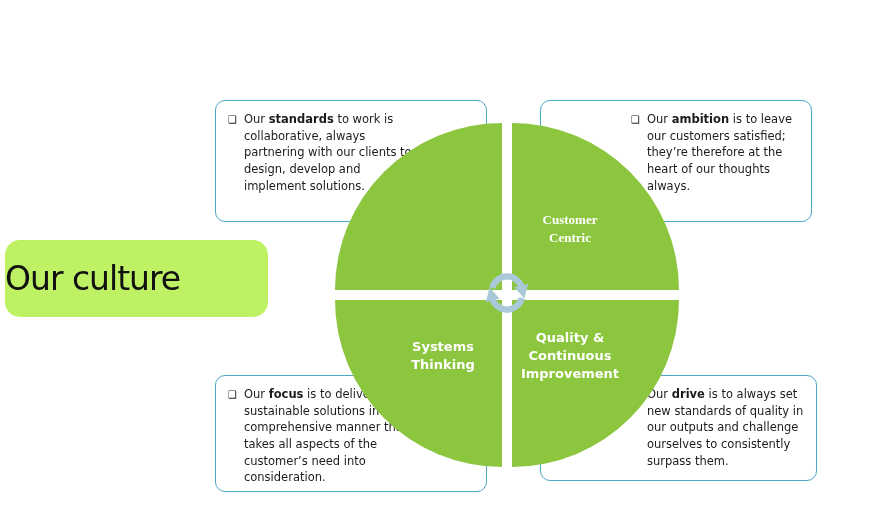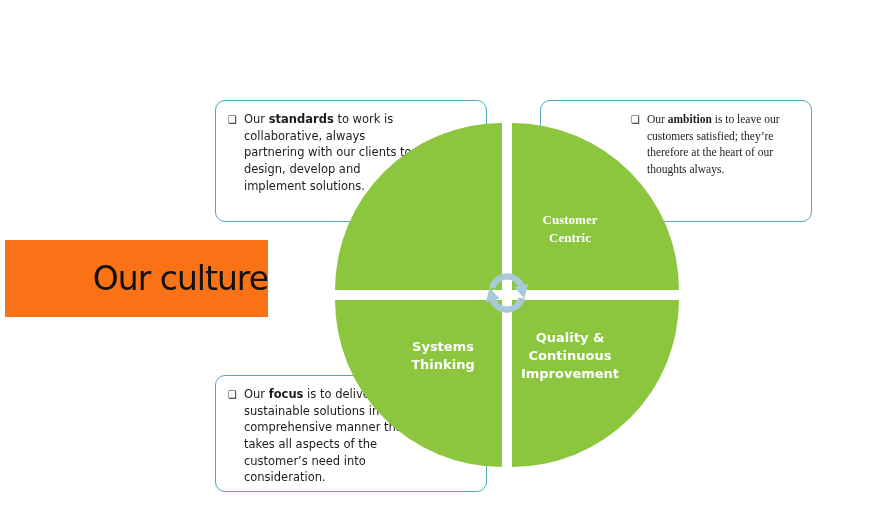--- a/index.html
+++ b/index.html
@@ -7,23 +7,24 @@
     position:relative;
     width:870px;height:508px;
     background:#ffffff;
     overflow:hidden;
     font-family:"DejaVu Sans", sans-serif;
   }
 
   
   .title-block{
     position:absolute;left:5px;top:240px;width:263px;height:77px;
-    background:#f97316;
-    display:flex;align-items:center;justify-content:flex-end;
+    background:#bef264;
+    display:flex;align-items:center;justify-content:flex-start;
     z-index:3;
+    border-radius:15px;
   }
   .title-block span{
     font-size:33px;color:#111;letter-spacing:-1px;white-space:nowrap;
   }
 
   
   .callout{
     position:absolute;
     background:#fff;
     border:1.4px solid #4FA7C4;
@@ -32,21 +33,21 @@
     padding:10px 12px;
     display:flex;align-items:flex-start;gap:7px;
     font-size:11.5px;line-height:1.45;color:#1c1c1c;
     z-index:1;
   }
   .callout .bullet{font-size:10px;margin-top:2px;flex:0 0 auto;}
   .callout .callout-text{margin:0;}
   .callout-tl{left:215px;top:100px;width:272px;height:122px;}
   .callout-tl .callout-text{max-width:176px;}
   .callout-tr{left:540px;top:100px;width:272px;height:122px;padding-left:90px;}
-  .callout-tr .callout-text{max-width:150px;font-family:Liberation Serif, serif;}
+  .callout-tr .callout-text{max-width:150px;}
   .callout-bl{left:215px;top:375px;width:272px;height:117px;}
   .callout-bl .callout-text{max-width:172px;}
   .callout-br{left:540px;top:375px;width:277px;height:106px;padding-left:106px;}
   .callout-br .callout-text{max-width:157px;}
 
   
   .wheel{
     position:absolute;left:335px;top:123px;width:344px;height:344px;
     z-index:2;
   }
@@ -87,20 +88,23 @@
   <div class="callout callout-tr">
     <span class="bullet">❑</span>
     <p class="callout-text"><span>Our </span><b>ambition</b><span> is to leave our customers satisfied; they’re therefore at the heart of our thoughts always.</span></p>
   </div>
 
   <div class="callout callout-bl">
     <span class="bullet">❑</span>
     <p class="callout-text"><span>Our </span><b>focus</b><span> is to deliver sustainable solutions in a comprehensive manner that takes all aspects of the customer’s need into consideration.</span></p>
   </div>
 
+  <div class="callout callout-br">
+    <p class="callout-text"><span>Our </span><b>drive</b><span> is to always set new standards of quality in our outputs and challenge ourselves to consistently surpass them.</span></p>
+  </div>
 
   <div class="wheel">
     <div class="quad q-tl"></div>
     <div class="quad q-tr"></div>
     <div class="quad q-bl"></div>
     <div class="quad q-br"></div>
 
     <div class="quad-label lbl-customer">Customer Centric</div>
     <div class="quad-label lbl-quality">Quality &amp; Continuous Improvement</div>
     <div class="quad-label lbl-systems">Systems Thinking</div>

